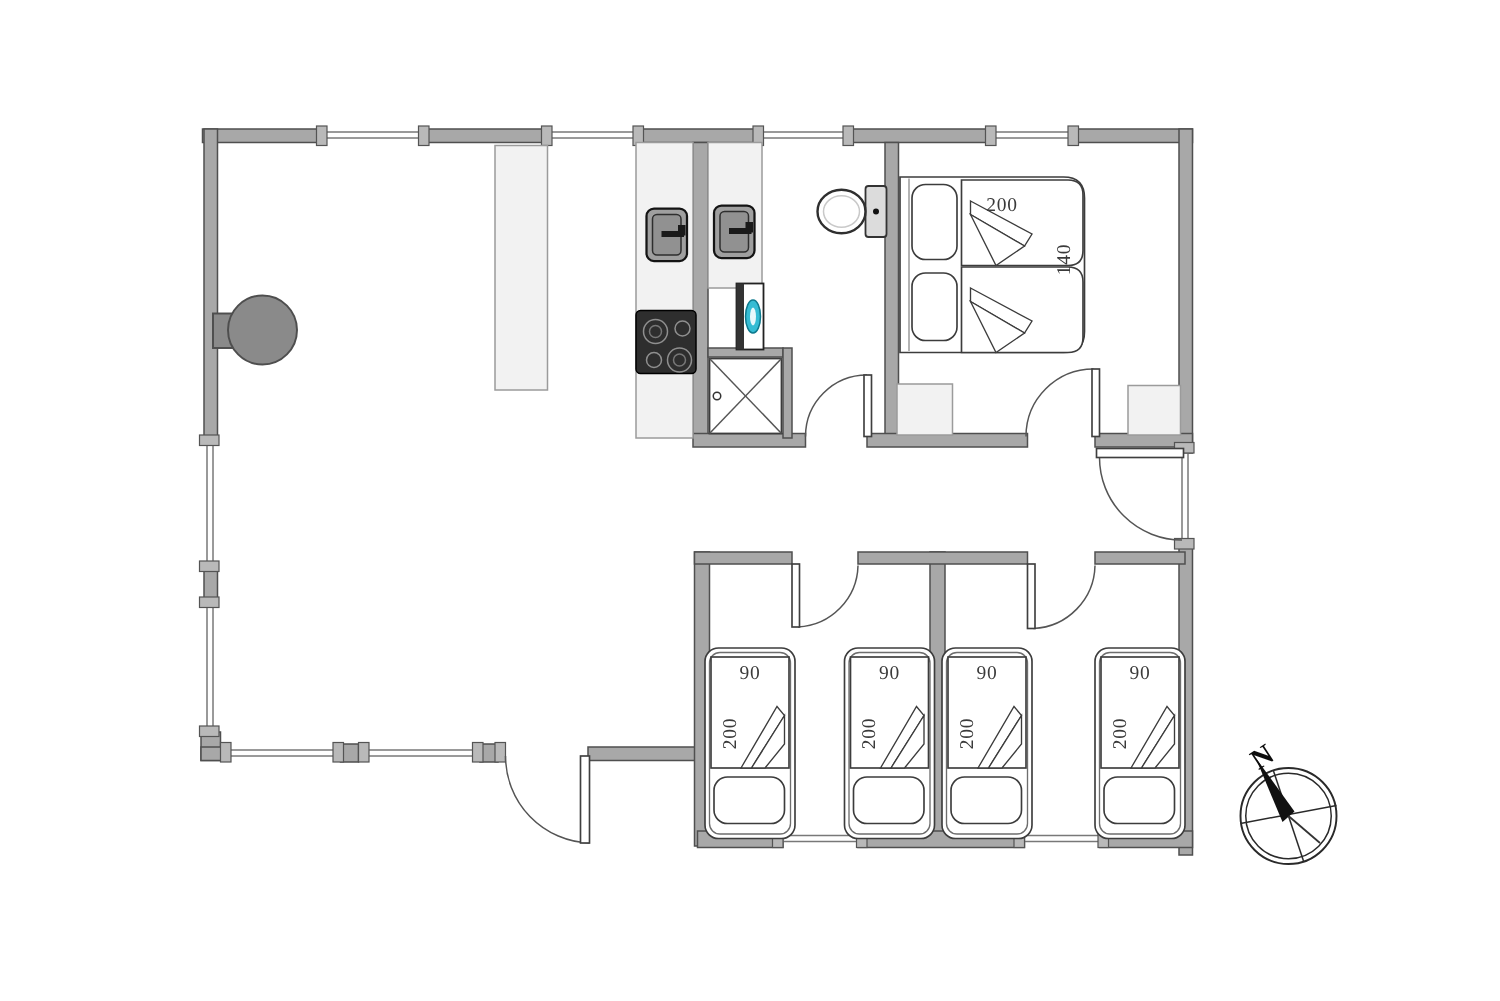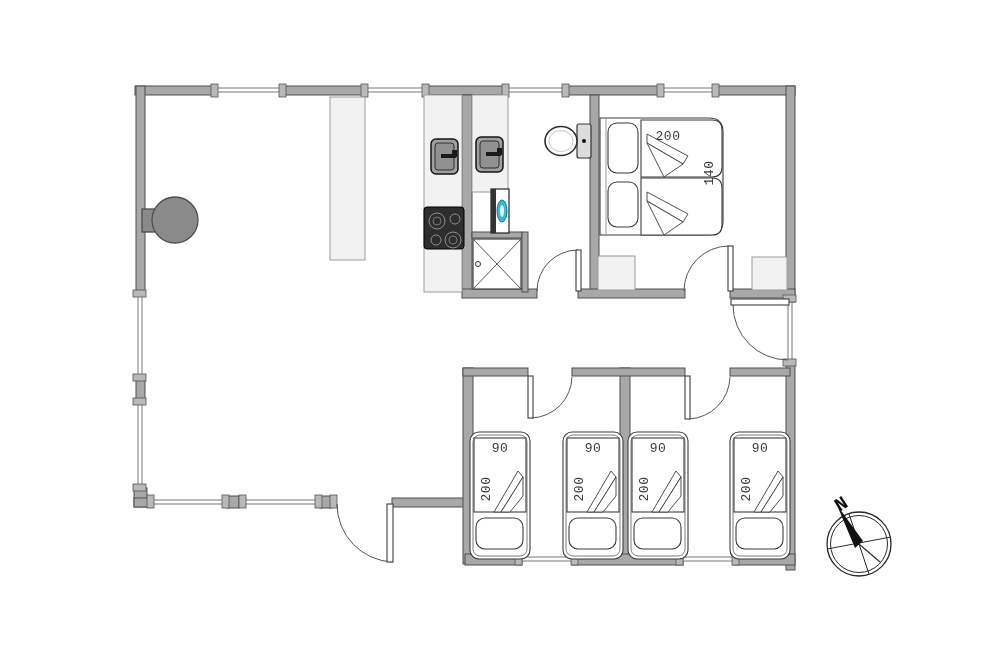--- a/index.html
+++ b/index.html
@@ -1,17 +1,17 @@
 <!DOCTYPE html>
 <html><head>
 <meta charset="utf-8">
 <style>
   html,body{margin:0;padding:0;background:#fff;}
   .stage{position:relative;width:1000px;height:667px;background:#ffffff;overflow:hidden;
-         font-family:Liberation Mono, monospace;}
+         font-family:Liberation Serif, serif;}
   svg{position:absolute;left:0;top:0;}
   .wall{fill:#a8a8a8;stroke:#4f4f4f;stroke-width:1;}
   .win{fill:#fefefe;stroke:#787878;stroke-width:1;}
   .cap{fill:#b9b9b9;stroke:#545454;stroke-width:.8;}
   .furn{fill:#f2f2f2;stroke:#9b9b9b;stroke-width:1;}
   .leaf{fill:#ffffff;stroke:#3f3f3f;stroke-width:1.1;}
   .arc{fill:none;stroke:#555555;stroke-width:1;}
   .bedline{fill:#ffffff;stroke:#3c3c3c;stroke-width:1.1;}
   .bedinner{fill:none;stroke:#6e6e6e;stroke-width:.9;}
   .fold{fill:#ffffff;stroke:#3c3c3c;stroke-width:.9;}

